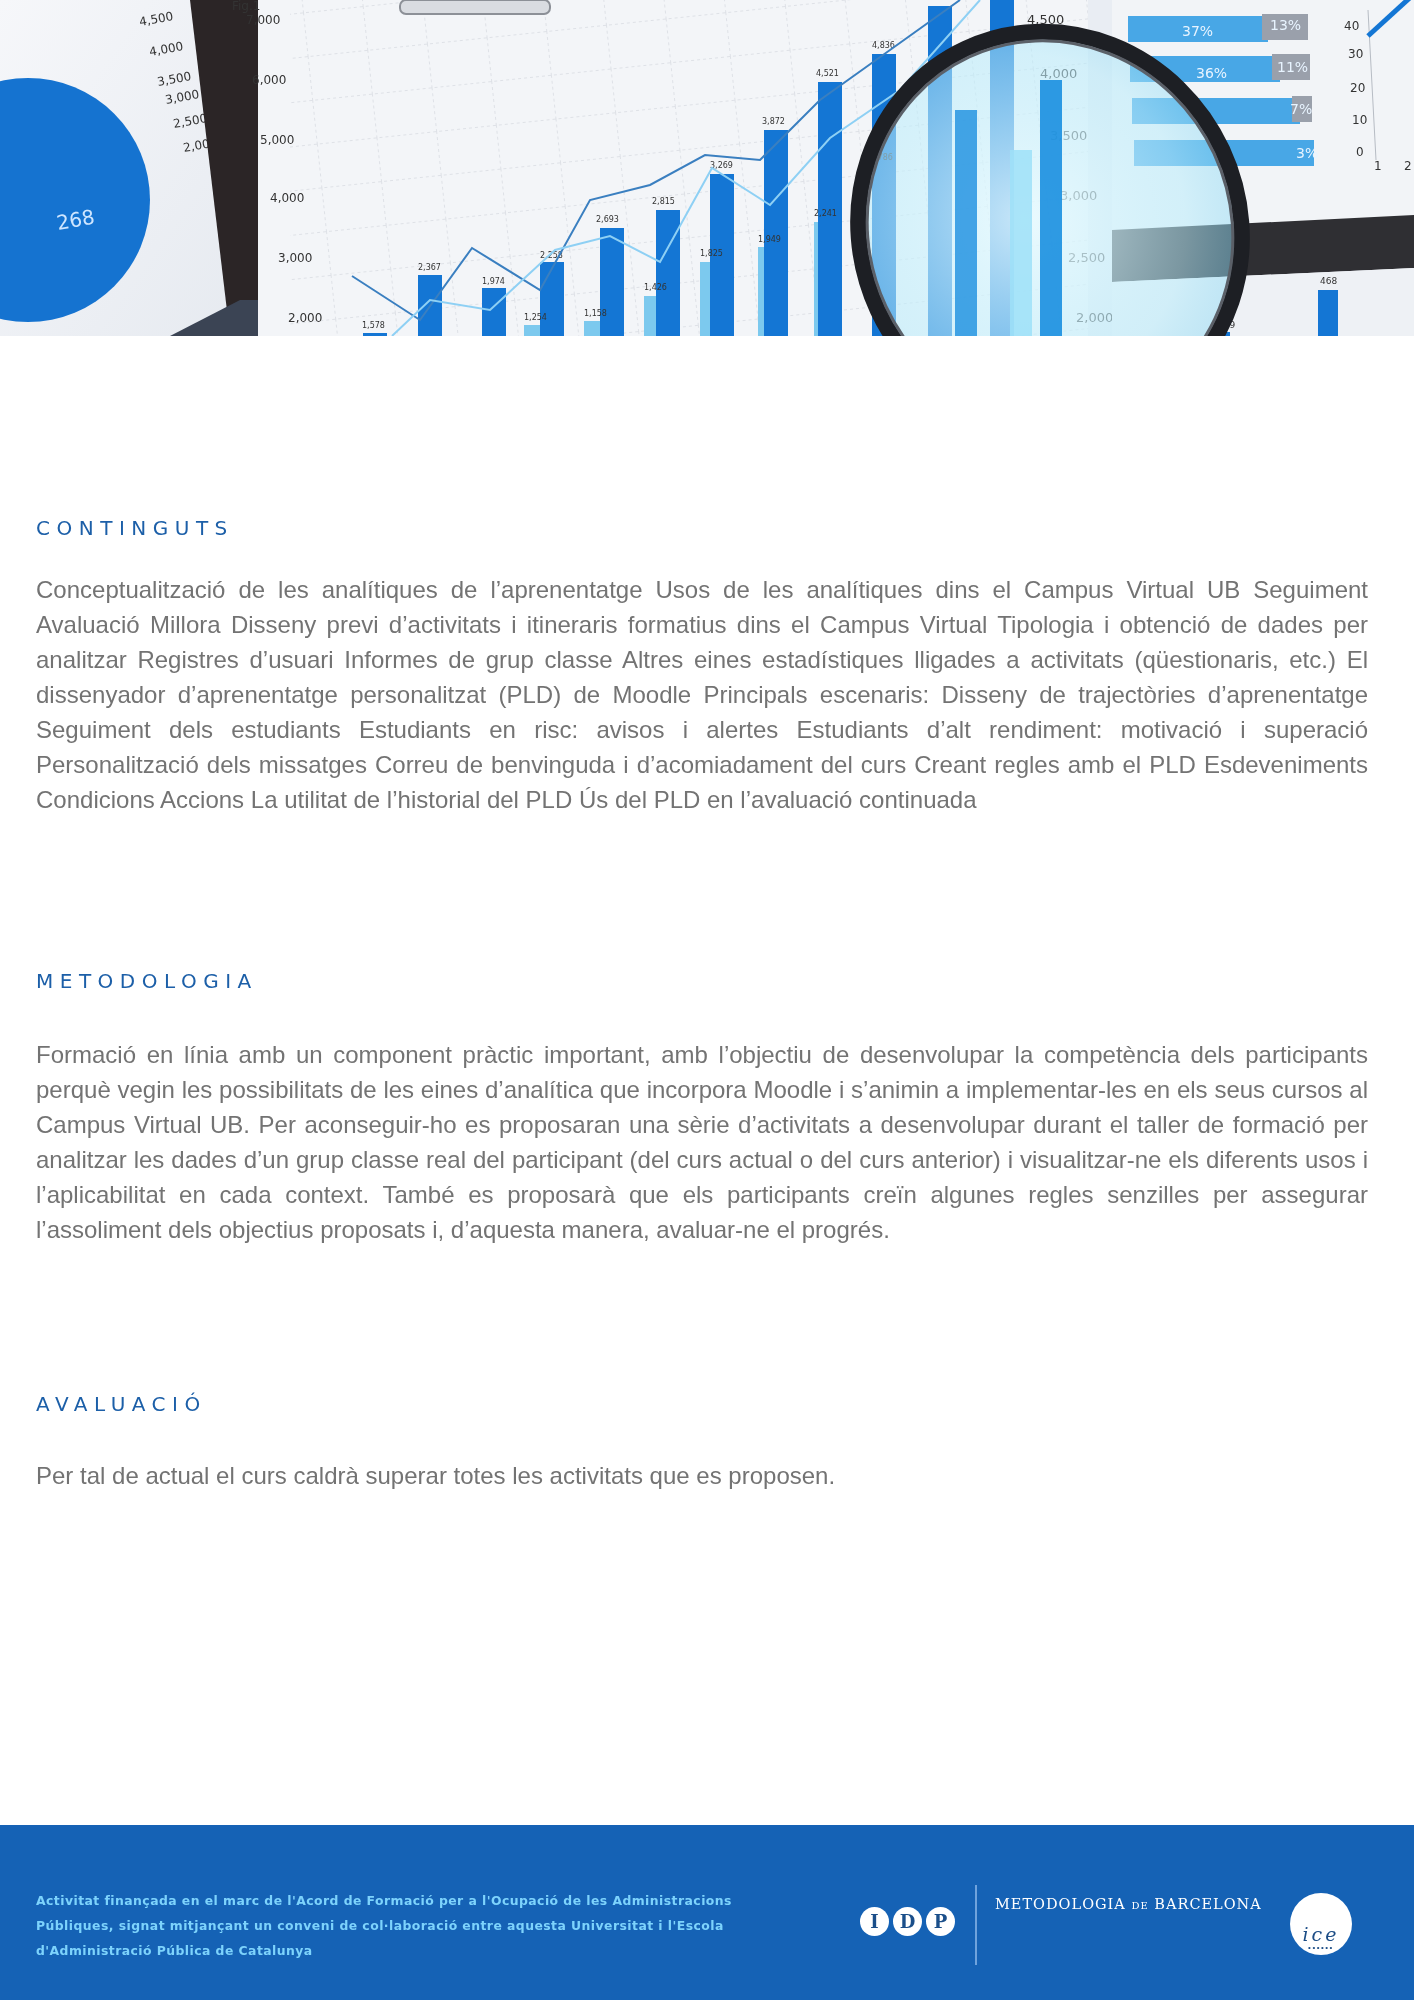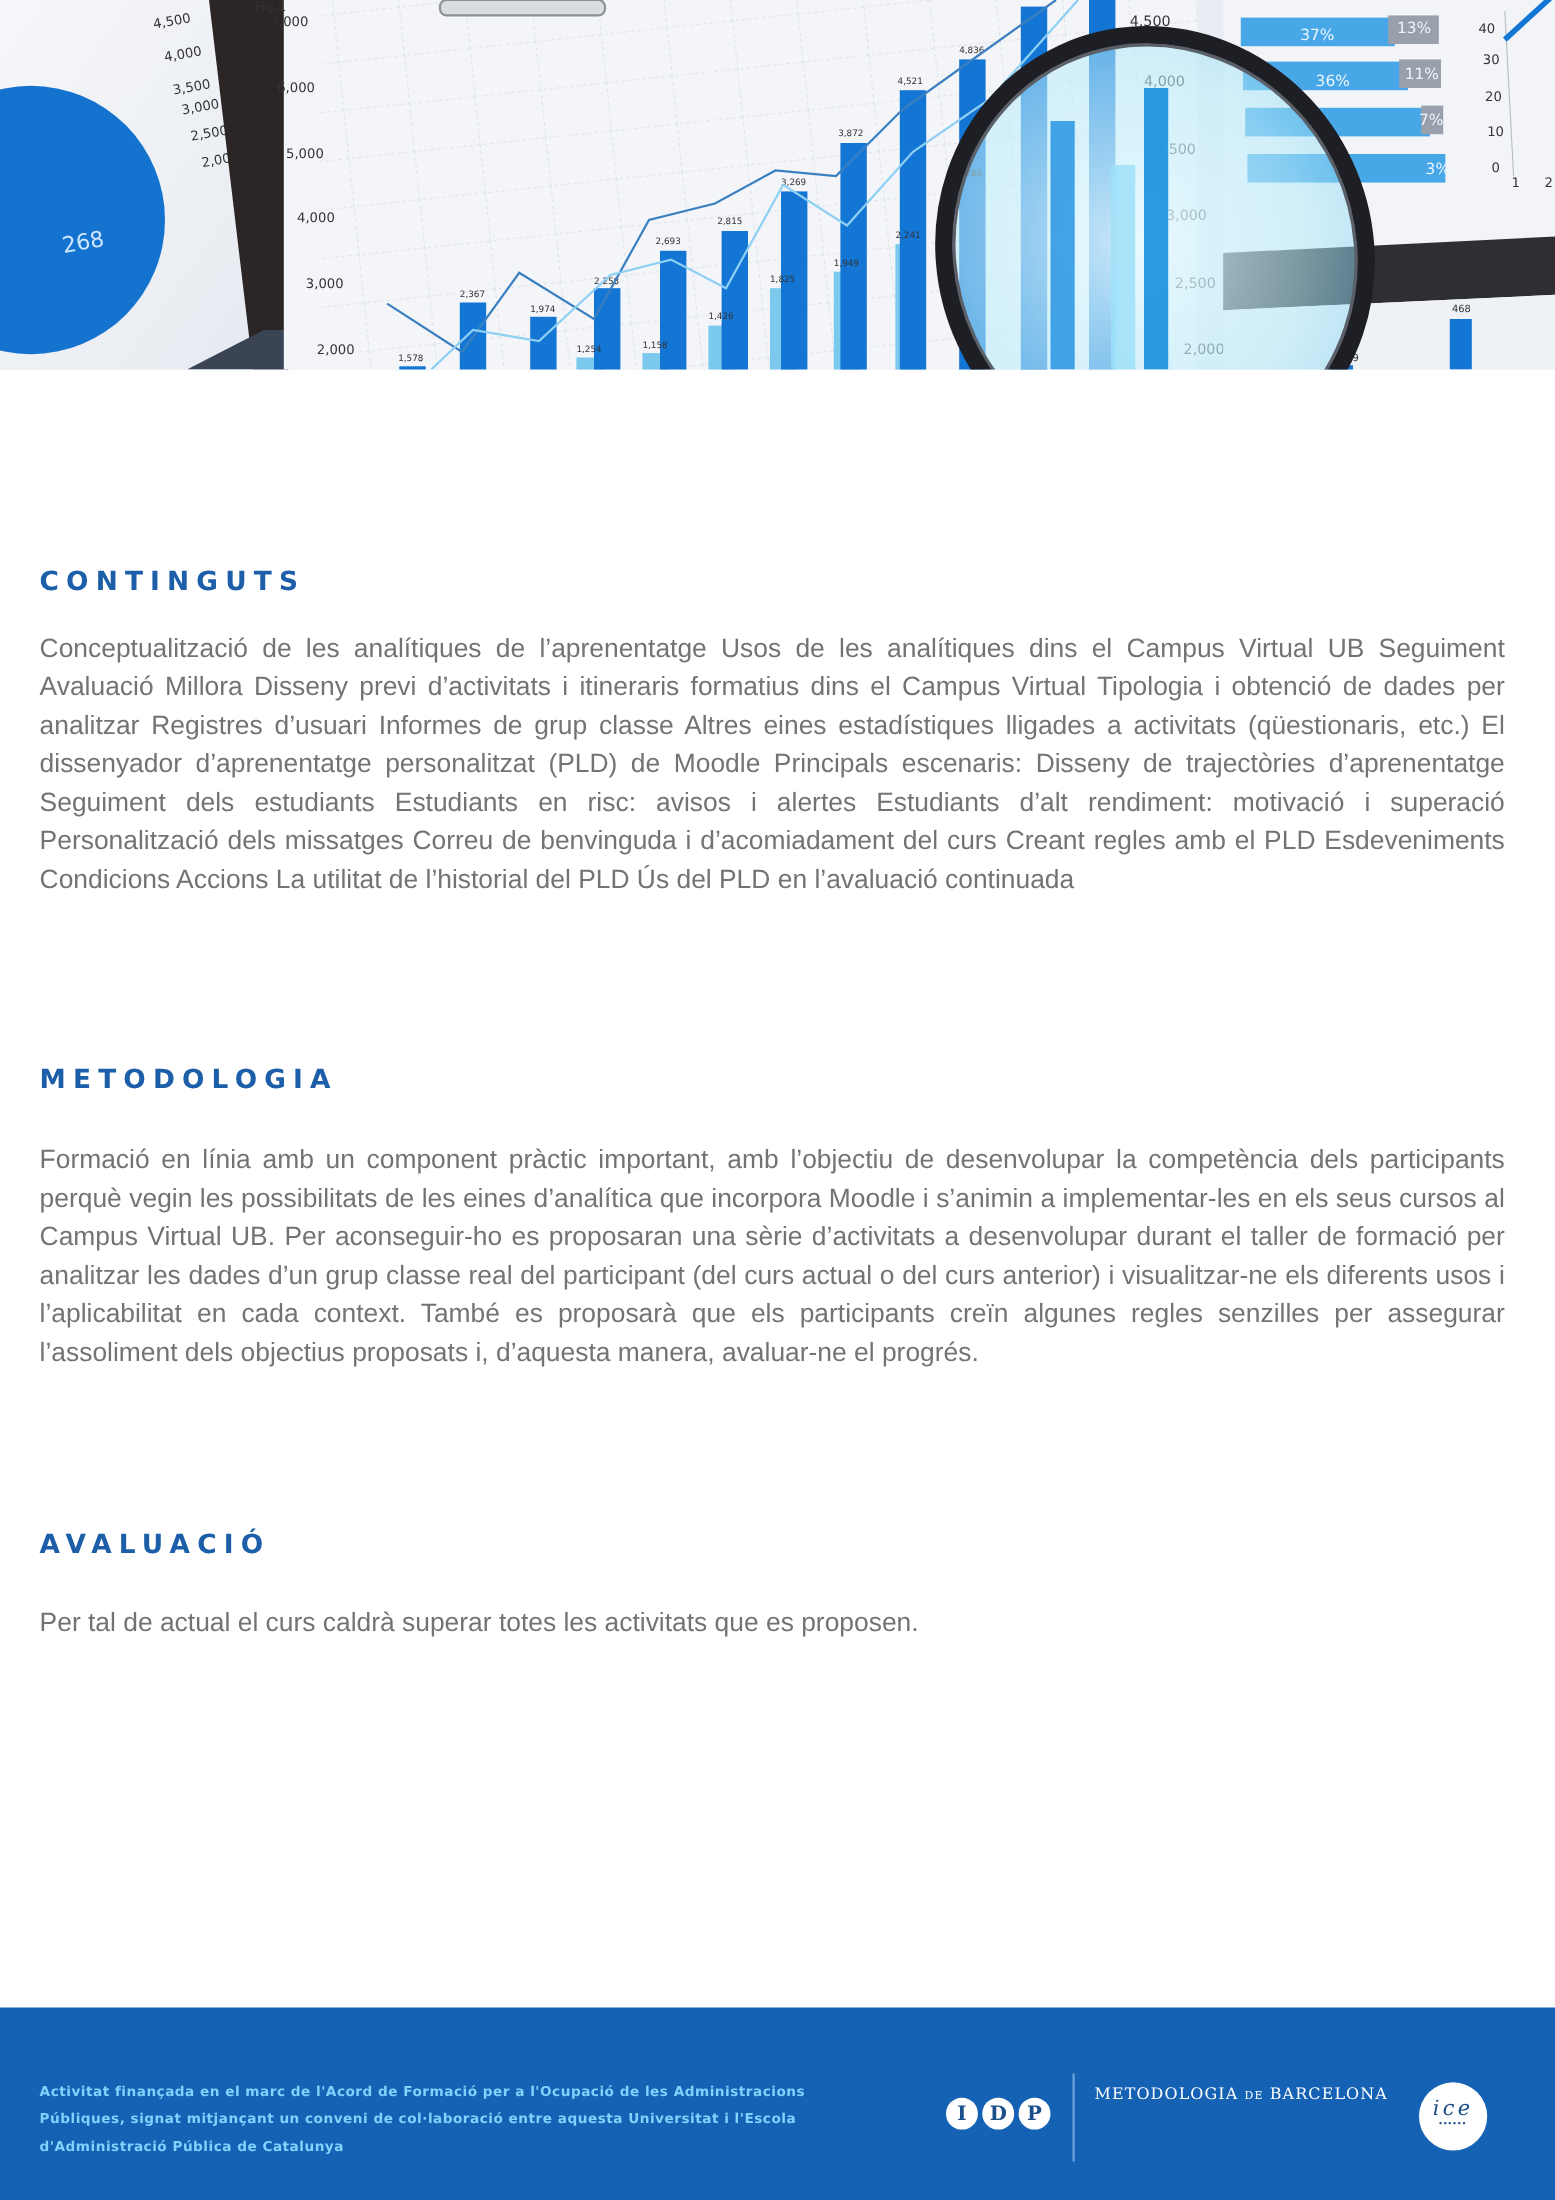--- a/index.html
+++ b/index.html
@@ -31,22 +31,22 @@
       position: absolute;
       left: 36px;
       top: 0;
       width: 1332px;
     }
     .section-title {
       position: absolute;
       left: 0;
       margin: 0;
       font-family: "DejaVu Sans", "Liberation Sans", sans-serif;
-      font-weight: bold;
-      font-size: 24px;
+      font-weight: normal;
+      font-size: 20px;
       letter-spacing: 6.5px;
       color: #1c5fa8;
       line-height: 36px;
       white-space: nowrap;
     }
     .section-body {
       position: absolute;
       left: 0;
       width: 1332px;
       margin: 0;
@@ -145,21 +145,21 @@
       left: 1290px;
       top: 68px;
       width: 62px;
       height: 62px;
       border-radius: 50%;
       background: #ffffff;
       text-align: center;
     }
     .ice-text {
       display: block;
-      margin-top: 14px;
+      margin-top: 31px;
       font-family: "DejaVu Serif", "Liberation Serif", serif;
       font-style: italic;
       font-size: 19px;
       letter-spacing: 3px;
       color: #1c4d86;
       line-height: 20px;
     }
     .ice-dots {
       display: block;
       font-size: 8px;

